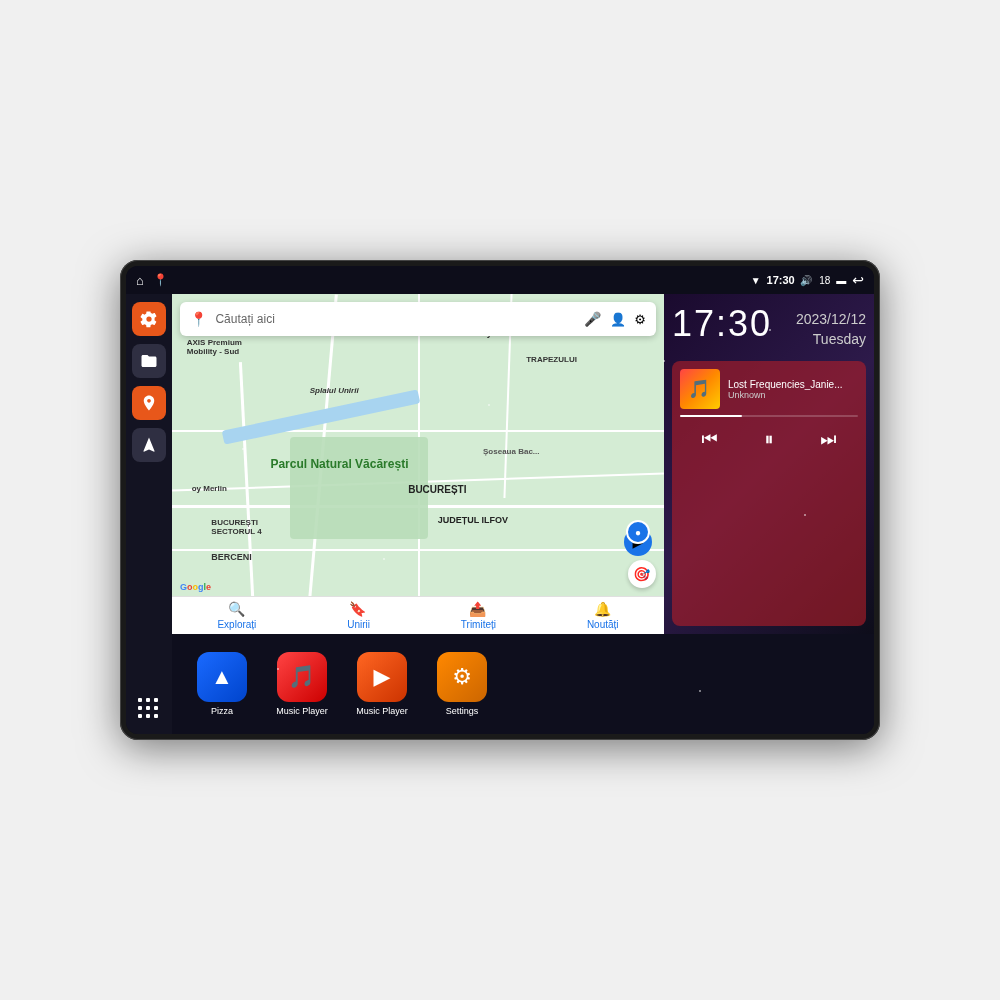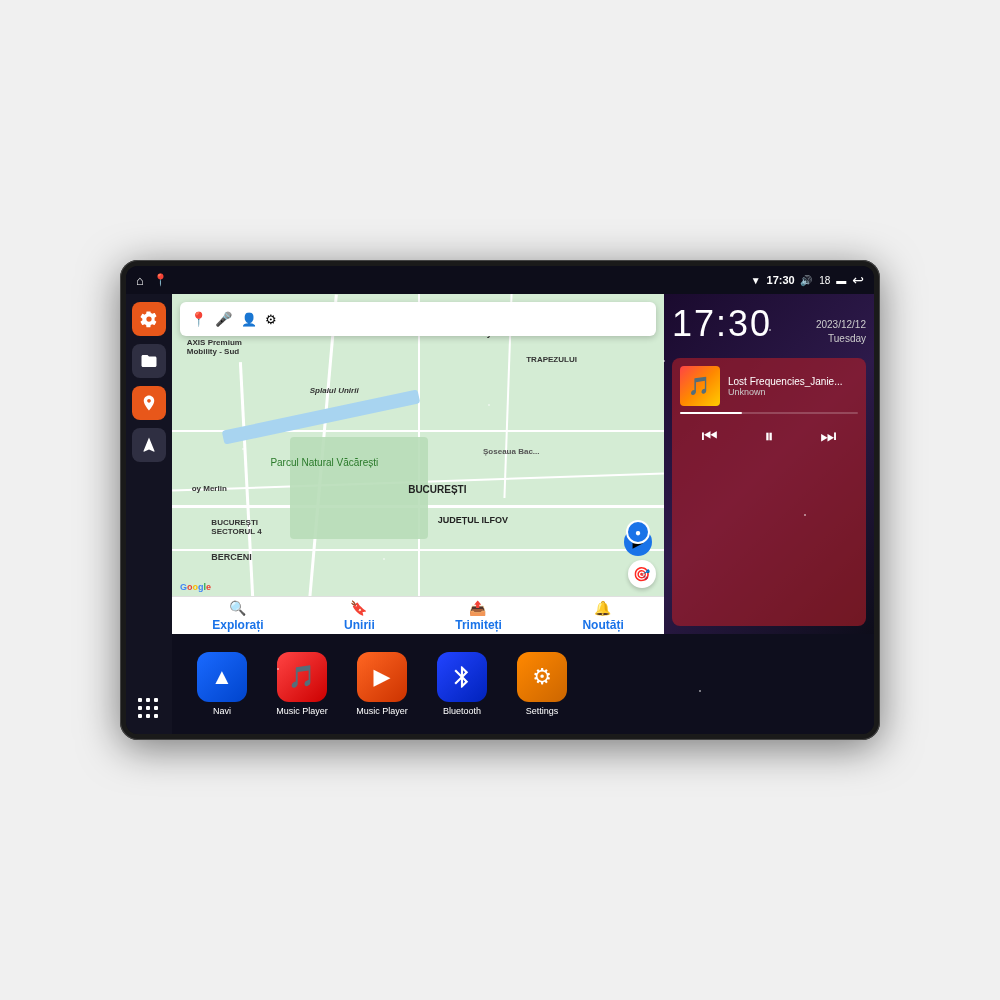--- a/index.html
+++ b/index.html
@@ -201,23 +201,23 @@
       flex-direction: column;
       align-items: center;
       gap: 2px;
       cursor: pointer;
     }
     .map-tab-icon {
       font-size: 14px;
       color: #1a73e8;
     }
     .map-tab-label {
-      font-size: 12px;
+      font-size: 10px;
       color: #1a73e8;
-      font-weight: 700;
+      font-weight: 400;
     }
 
     
     .right-panel {
       width: 210px;
       background: linear-gradient(135deg, #1a0a2e 0%, #2d1a4a 50%, #0d0d1a 100%);
       display: flex;
       flex-direction: column;
       padding: 8px;
       gap: 8px;
@@ -234,23 +234,23 @@
     .clock-time {
       color: #fff;
       font-size: 36px;
       font-weight: 300;
       line-height: 1;
       letter-spacing: 2px;
     }
     .clock-date {
       text-align: right;
       color: #ccc;
-      font-size: 10px;
+      font-size: 14px;
       line-height: 1.4;
-      margin-top: 12px;
+      margin-top: 4px;
     }
 
     
     .music-widget {
       background: rgba(180, 30, 40, 0.6);
       border-radius: 8px;
       padding: 8px;
       flex: 1;
     }
     .music-info {
@@ -511,41 +511,42 @@
               <div class="map-road" style="width:100%;height:2px;top:55%;transform:rotate(-2deg);"></div>
 
               <div class="map-park" style="width:28%;height:30%;left:24%;top:42%;opacity:0.9;"></div>
 
               <div style="position:absolute;width:200px;height:14px;background:#a8d4f0;top:34%;left:10%;transform:rotate(-12deg);border-radius:3px;"></div>
 
               <div class="map-label" style="left:3%;top:13%;font-size:8px;">AXIS Premium<br>Mobility - Sud</div>
               <div class="map-label" style="left:52%;top:10%;">Pizza &amp; Bakery</div>
               <div class="map-label" style="left:72%;top:18%;font-size:8px;">TRAPEZULUI</div>
               <div class="map-label" style="left:28%;top:27%;font-size:8px;font-style:italic;">Splaiul Unirii</div>
-              <div class="map-label" style="left:20%;top:48%;font-size:10px;color:#2a7a2a;font-weight:400;">Parcul Natural Văcărești</div>
+              <div class="map-label" style="left:20%;top:48%;font-size:12px;color:#2a7a2a;font-weight:700;">Parcul Natural Văcărești</div>
               <div class="map-label bold" style="left:48%;top:56%;">BUCUREȘTI</div>
               <div class="map-label" style="left:8%;top:66%;font-size:8px;">BUCUREȘTI<br>SECTORUL 4</div>
               <div class="map-label bold" style="left:54%;top:65%;font-size:9px;">JUDEȚUL ILFOV</div>
               <div class="map-label" style="left:8%;top:76%;font-size:9px;">BERCENI</div>
               <div class="map-label" style="left:4%;top:56%;font-size:8px;">oy Merlin</div>
               <div class="map-label" style="left:62%;top:45%;font-size:8px;color:#555;padding-left:6px;">Șoseaua Bac...</div>
 
               <div class="google-logo">
                 <span style="color:#4285f4;">G</span><span style="color:#ea4335;">o</span><span style="color:#fbbc05;">o</span><span style="color:#4285f4;">g</span><span style="color:#34a853;">l</span><span style="color:#ea4335;">e</span>
               </div>
 
               <div class="location-btn">🎯</div>
 
               <div class="nav-pin">▶</div>
 
               <div style="position:absolute;bottom:90px;right:14px;width:24px;height:24px;background:#1a73e8;border-radius:50%;display:flex;align-items:center;justify-content:center;color:white;font-size:10px;border:2px solid white;">●</div>
             </div>
 
             <div class="map-search">
               <span style="color:#ea4335;font-size:14px;">📍</span>
+              <span class="map-search-text">Căutați aici</span>
               <div class="map-search-actions">
                 <span>🎤</span>
                 <span style="font-size:13px;">👤</span>
                 <span style="font-size:13px;">⚙</span>
               </div>
             </div>
 
             <div class="map-tabs">
               <div class="map-tab">
                 <span class="map-tab-icon">🔍</span>
@@ -610,46 +611,38 @@
             </div>
           </div>
         </div>
 
         <div class="app-grid-section">
 
           <div class="app-icon">
             <div class="app-icon-img app-navi">
               <span style="color:white;font-size:22px;">▲</span>
             </div>
-            <span class="app-icon-label">Navi</span>
+            <span class="app-icon-label">Pizza</span>
           </div>
 
           <div class="app-icon">
             <div class="app-icon-img app-music">
               <span style="color:white;font-size:22px;">🎵</span>
             </div>
             <span class="app-icon-label">Music Player</span>
           </div>
 
           <div class="app-icon">
             <div class="app-icon-img app-video">
               <span style="color:white;font-size:22px;">▶</span>
             </div>
             <span class="app-icon-label">Music Player</span>
           </div>
 
 
-          <div class="app-icon">
-            <div class="app-icon-img app-bluetooth">
-              <svg width="26" height="26" viewBox="0 0 24 24" fill="white">
-                <path d="M17.71 7.71L12 2h-1v7.59L6.41 5 5 6.41 10.59 12 5 17.59 6.41 19 11 14.41V22h1l5.71-5.71-4.3-4.29 4.3-4.29zM13 5.83l1.88 1.88L13 9.59V5.83zm1.88 10.46L13 18.17v-3.76l1.88 1.88z"></path>
-              </svg>
-            </div>
-            <span class="app-icon-label">Bluetooth</span>
-          </div>
 
 
           <div class="app-icon">
             <div class="app-icon-img app-settings">
               <span style="color:white;font-size:22px;">⚙</span>
             </div>
             <span class="app-icon-label">Settings</span>
           </div>
 
 

